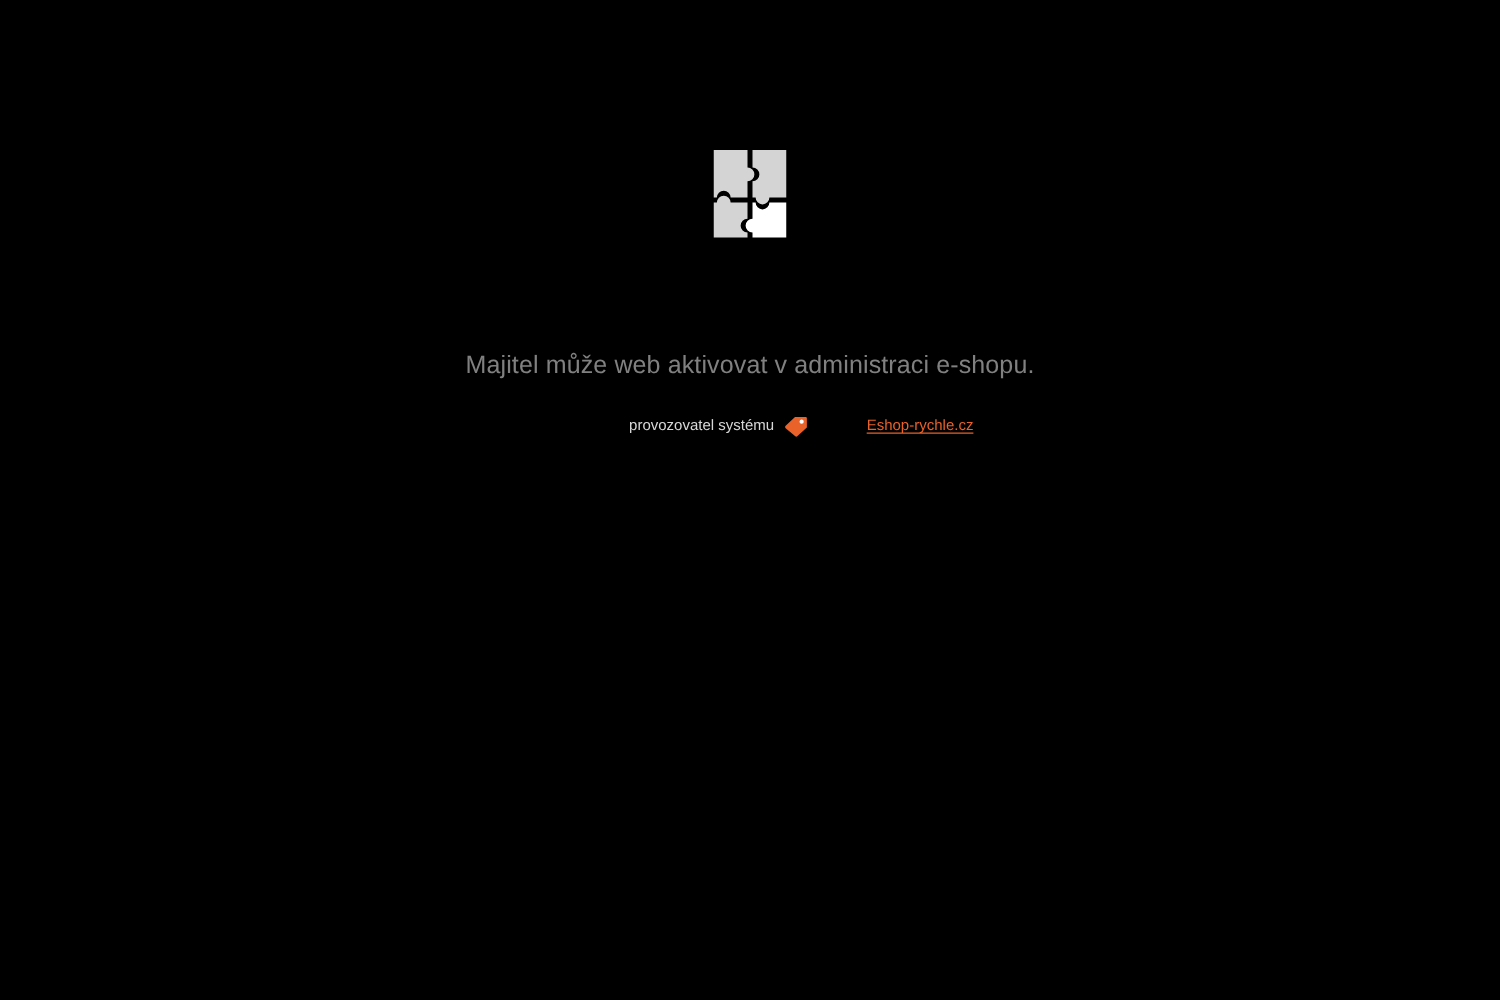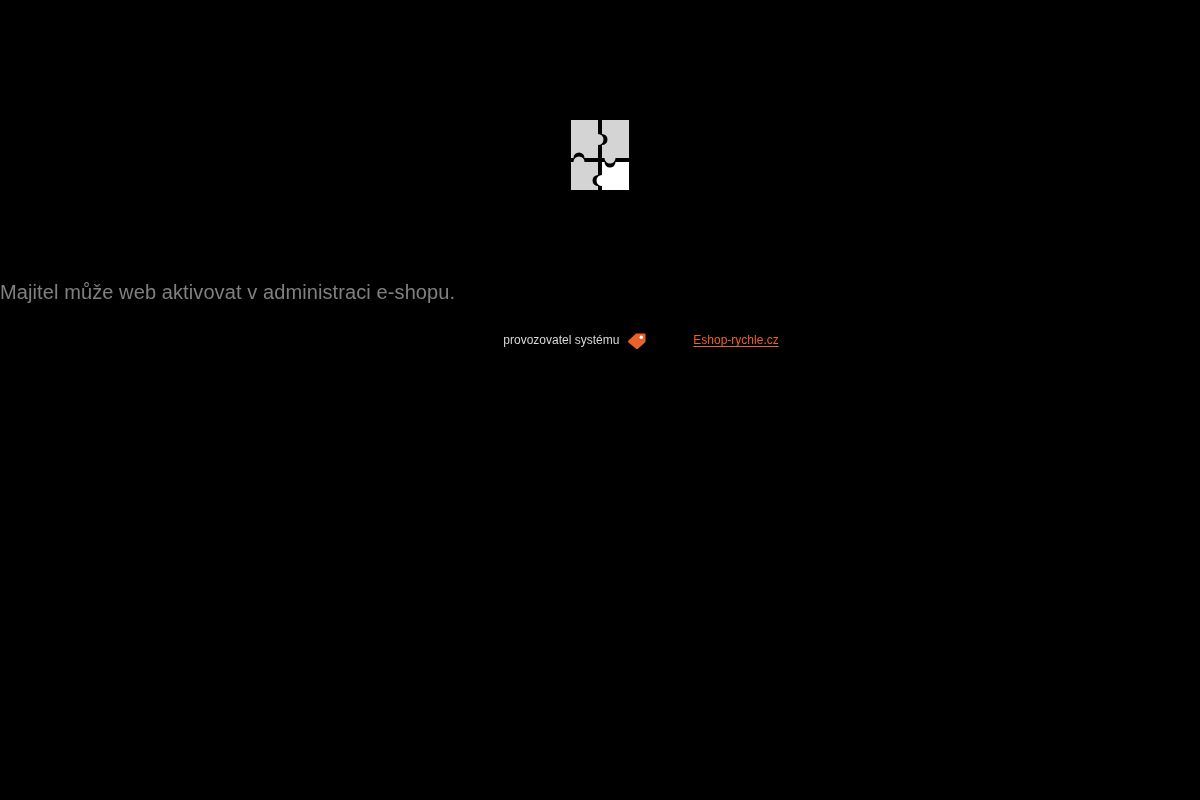--- a/index.html
+++ b/index.html
@@ -37,20 +37,21 @@
     height: 74px;
     line-height: 0;
   }
 
   
   .message {
     position: absolute;
     left: 0;
     top: 278px;
     width: 1200px;
+    text-align: center;
     color: #808080;
     font-size: 20px;
     font-weight: 400;
     letter-spacing: 0.1px;
     line-height: 28px;
   }
 
   
   .footer {
     position: absolute;

